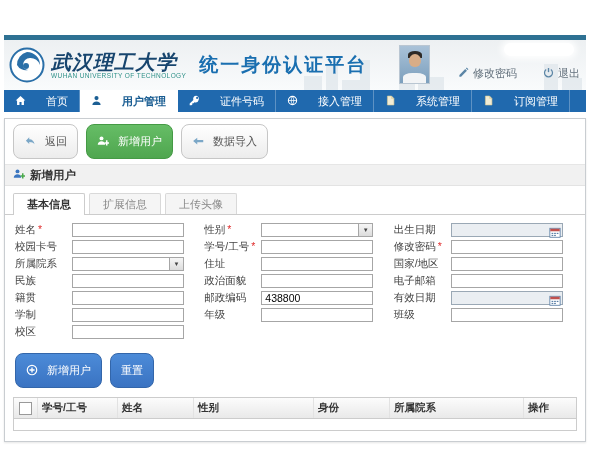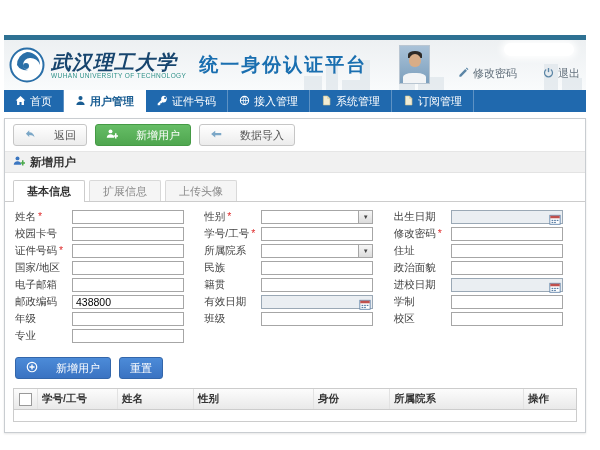--- a/index.html
+++ b/index.html
@@ -32,28 +32,28 @@
   .header-right{position:absolute;right:6px;bottom:5px;display:flex;align-items:flex-end;gap:26px;z-index:2}
   .avatar{width:29px;height:37px;border:1px solid #b9c6d2;background:linear-gradient(#a9c2d8,#7c9fbd);position:relative;margin-right:2px;margin-bottom:1px}
   .avatar .head{position:absolute;top:8px;left:8.5px;width:12px;height:13px;border-radius:50% 50% 46% 46%;background:#d8ad87}
   .avatar .hair{position:absolute;top:5px;left:7.5px;width:14px;height:7px;border-radius:50% 50% 0 0;background:#2e2a26}
   .avatar .shirt{position:absolute;bottom:0;left:3px;width:23px;height:10px;border-radius:40% 40% 0 0;background:#f2f4f6}
   .hlink{display:inline-flex;align-items:center;gap:4px;font-size:11px;color:#62707c;cursor:pointer;margin-bottom:4px}
   .hlink svg{width:11px;height:11px;color:#5c86a6}
 
   
   nav{height:22px;background:#2069ae;display:flex;font-size:11px;color:#fff}
-  .nav-item{display:flex;align-items:center;gap:4px;padding:0 11px;border-right:1px solid rgba(255,255,255,.28);cursor:pointer;white-space:nowrap}
+  .nav-item{display:flex;align-items:center;gap:20px;padding:0 11px;border-right:1px solid rgba(255,255,255,.28);cursor:pointer;white-space:nowrap}
   .nav-item svg{width:11px;height:11px}
   .nav-item.active{background:#fff;color:#1b5e93;font-weight:bold}
 
   
   .panel{margin-top:6px;border:1px solid #c9cdd1;background:#fff;box-shadow:0 1px 2px rgba(0,0,0,.10)}
   .toolbar{padding:5px 8px;border-bottom:1px solid #e6e6e6;display:flex;gap:8px;align-items:center}
-  .btn{display:inline-flex;align-items:center;gap:18px;height:22px;padding:0 10px;border-radius:3px;font-size:11px;cursor:pointer;box-sizing:border-box;white-space:nowrap}
+  .btn{display:inline-flex;align-items:center;gap:9px;height:35px;padding:0 10px;border-radius:8px;font-size:11px;cursor:pointer;box-sizing:border-box;white-space:nowrap}
   .btn svg{width:12px;height:12px}
   .btn-light{background:linear-gradient(#ffffff,#ececec);border:1px solid #c6c6c6;color:#555}
   .btn-green{background:linear-gradient(#66bd66,#4fa64f);border:1px solid #459a45;color:#fff}
   .btn-blue{background:linear-gradient(#4c8bd8,#3a73c2);border:1px solid #3366aa;color:#fff}
 
   .section-bar{background:#f1f1f1;border-bottom:1px solid #e3e3e3;height:20px;padding:0 8px;font-size:11.5px;font-weight:bold;color:#333;display:flex;gap:5px;align-items:center}
   .section-bar svg{width:12px;height:12px}
 
   .tabs{display:flex;gap:4px;padding:7px 8px 0;border-bottom:1px solid #ccc}
   .tab{height:20px;line-height:20px;padding:0 13px;font-size:11px;color:#888;background:#f5f5f5;border:1px solid #d9d9d9;border-bottom:none;border-radius:2px 2px 0 0;cursor:pointer}
@@ -249,24 +249,20 @@
         </div>
         <div class="cell">
           <span class="flabel"><span>学号/工号</span><span class="star">*</span></span>
           <input class="finput" type="text" style="">
         </div>
         <div class="cell">
           <span class="flabel"><span>修改密码</span><span class="star">*</span></span>
           <input class="finput" type="text" style="">
         </div>
         <div class="cell">
-          <span class="flabel"><span>证件号码</span><span class="star">*</span></span>
-          <input class="finput" type="text" style="">
-        </div>
-        <div class="cell">
           <span class="flabel"><span>所属院系</span></span>
           <div class="select-field">
             <span class="sel-text"></span>
             <span class="sel-btn">▼</span>
           </div>
         </div>
         <div class="cell">
           <span class="flabel"><span>住址</span></span>
           <input class="finput" type="text" style="">
         </div>
@@ -282,35 +278,20 @@
           <span class="flabel"><span>政治面貌</span></span>
           <input class="finput" type="text" style="">
         </div>
         <div class="cell">
           <span class="flabel"><span>电子邮箱</span></span>
           <input class="finput" type="text" style="">
         </div>
         <div class="cell">
           <span class="flabel"><span>籍贯</span></span>
           <input class="finput" type="text" style="">
-        </div>
-        <div class="cell">
-          <span class="flabel"><span>进校日期</span></span>
-          <div class="date-field">
-            <input type="text" style="">
-            <span class="cal"><svg viewBox="0 0 14 13">
-                <rect x="1" y="1.5" width="12" height="10.5" fill="#fff" stroke="#5b7fa6" stroke-width="1"></rect>
-                <rect x="1.5" y="2" width="11" height="3" fill="#c0504d"></rect>
-                <rect x="3" y="6.8" width="2" height="1.4" fill="#5b7fa6"></rect>
-                <rect x="6" y="6.8" width="2" height="1.4" fill="#5b7fa6"></rect>
-                <rect x="9" y="6.8" width="2" height="1.4" fill="#5b7fa6"></rect>
-                <rect x="3" y="9.2" width="2" height="1.4" fill="#5b7fa6"></rect>
-                <rect x="6" y="9.2" width="2" height="1.4" fill="#5b7fa6"></rect>
-              </svg></span>
-          </div>
         </div>
         <div class="cell">
           <span class="flabel"><span>邮政编码</span></span>
           <input class="finput" type="text" value="438800" style="">
         </div>
         <div class="cell">
           <span class="flabel"><span>有效日期</span></span>
           <div class="date-field">
             <input type="text" style="">
             <span class="cal"><svg viewBox="0 0 14 13">
@@ -333,24 +314,20 @@
           <input class="finput" type="text" style="">
         </div>
         <div class="cell">
           <span class="flabel"><span>班级</span></span>
           <input class="finput" type="text" style="">
         </div>
         <div class="cell">
           <span class="flabel"><span>校区</span></span>
           <input class="finput" type="text" style="">
         </div>
-        <div class="cell">
-          <span class="flabel"><span>专业</span></span>
-          <input class="finput" type="text" style="">
-        </div>
       </div>
 
     <div class="actions">
       <span class="btn btn-blue">
         <span><svg viewBox="0 0 16 16">
               <circle cx="8" cy="8" r="6.3" fill="none" stroke="#fff" stroke-width="1.6"></circle>
               <path d="M8 4.6v6.8M4.6 8h6.8" stroke="#fff" stroke-width="1.8"></path>
             </svg></span>
         <span>新增用户</span>
       </span>

